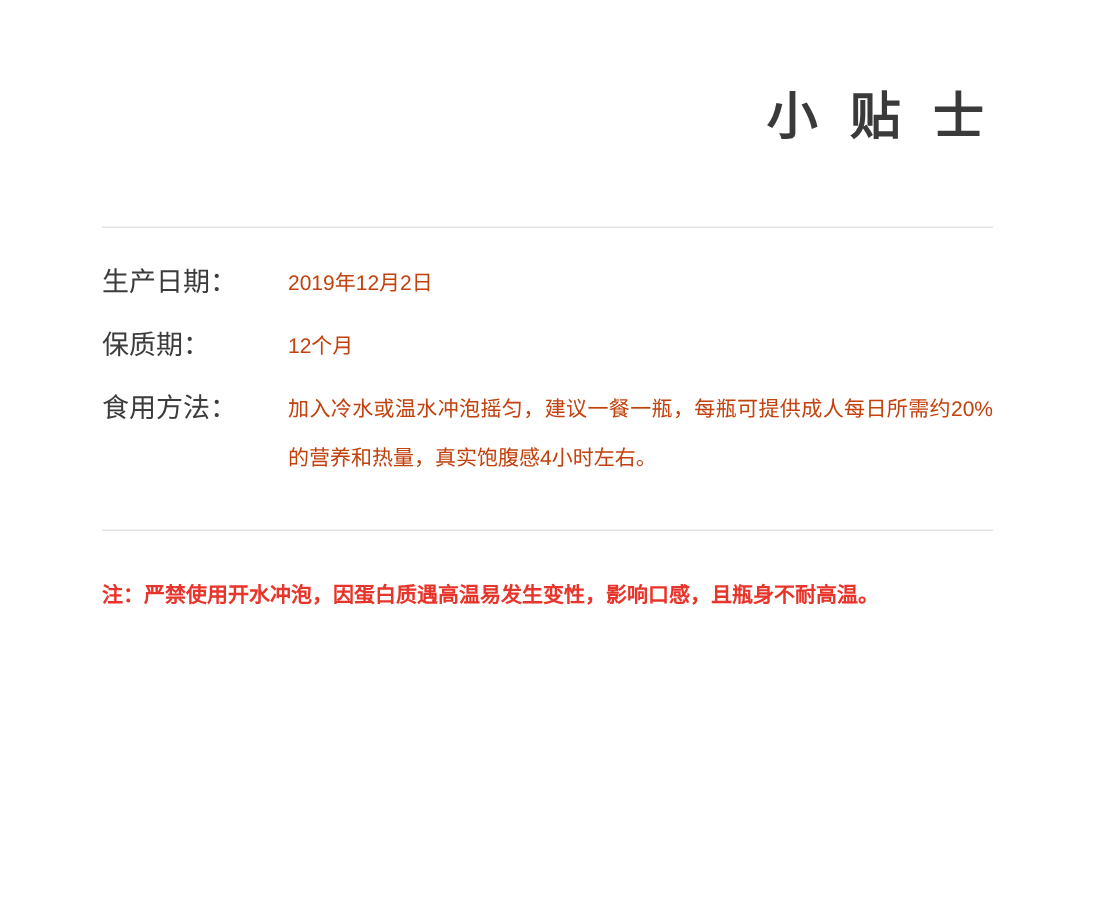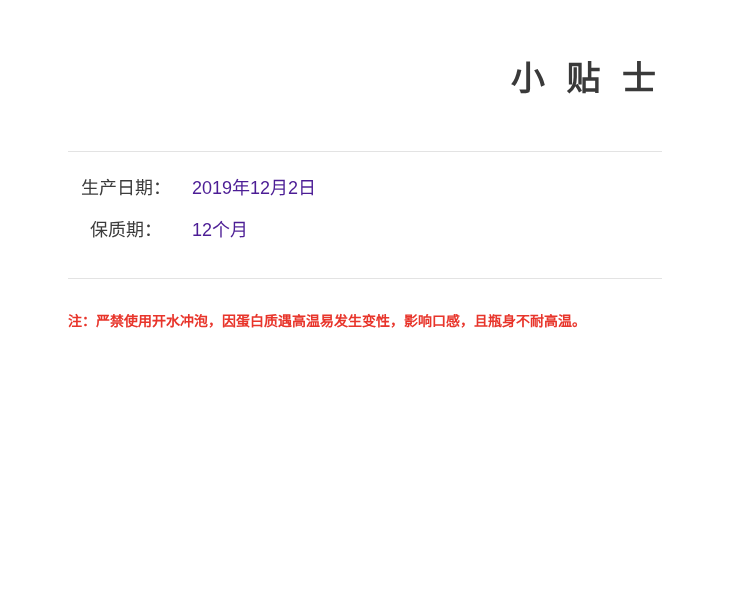--- a/index.html
+++ b/index.html
@@ -41,31 +41,31 @@
   .info-table {
     width: 100%;
     border-collapse: collapse;
     margin-top: 20px;
   }
   .info-table tr {
     vertical-align: top;
   }
   .info-label {
     white-space: nowrap;
-    text-align: center;
+    text-align: left;
     font-size: 18px;
     line-height: 33px;
     color: #3c3c3c;
     padding: 0 8px 9px 0;
     width: 116px;
   }
   .info-value {
-    font-size: 18px;
+    font-size: 14px;
     line-height: 33px;
-    color: #4c1d95;
+    color: #c2410c;
     padding: 0 0 9px 0;
     text-align: justify;
     margin-left: 48px;
   }
   .spacer-before-divider {
     height: 22px;
   }
   .note {
     margin-top: 26px;
     font-size: 14px;
@@ -87,20 +87,24 @@
   <table class="info-table">
     <tbody>
       <tr>
         <td class="info-label">生产日期：</td>
         <td class="info-value">2019年12月2日</td>
       </tr>
       <tr>
         <td class="info-label">保质期：</td>
         <td class="info-value">12个月</td>
       </tr>
+      <tr>
+        <td class="info-label">食用方法：</td>
+        <td class="info-value">加入冷水或温水冲泡摇匀，建议一餐一瓶，每瓶可提供成人每日所需约20%的营养和热量，真实饱腹感4小时左右。</td>
+      </tr>
     </tbody>
   </table>
 
   <div class="spacer-before-divider"></div>
 
   <div class="divider bottom"></div>
 
   <div class="note">注：严禁使用开水冲泡，因蛋白质遇高温易发生变性，影响口感，且瓶身不耐高温。</div>
 
 </div>

